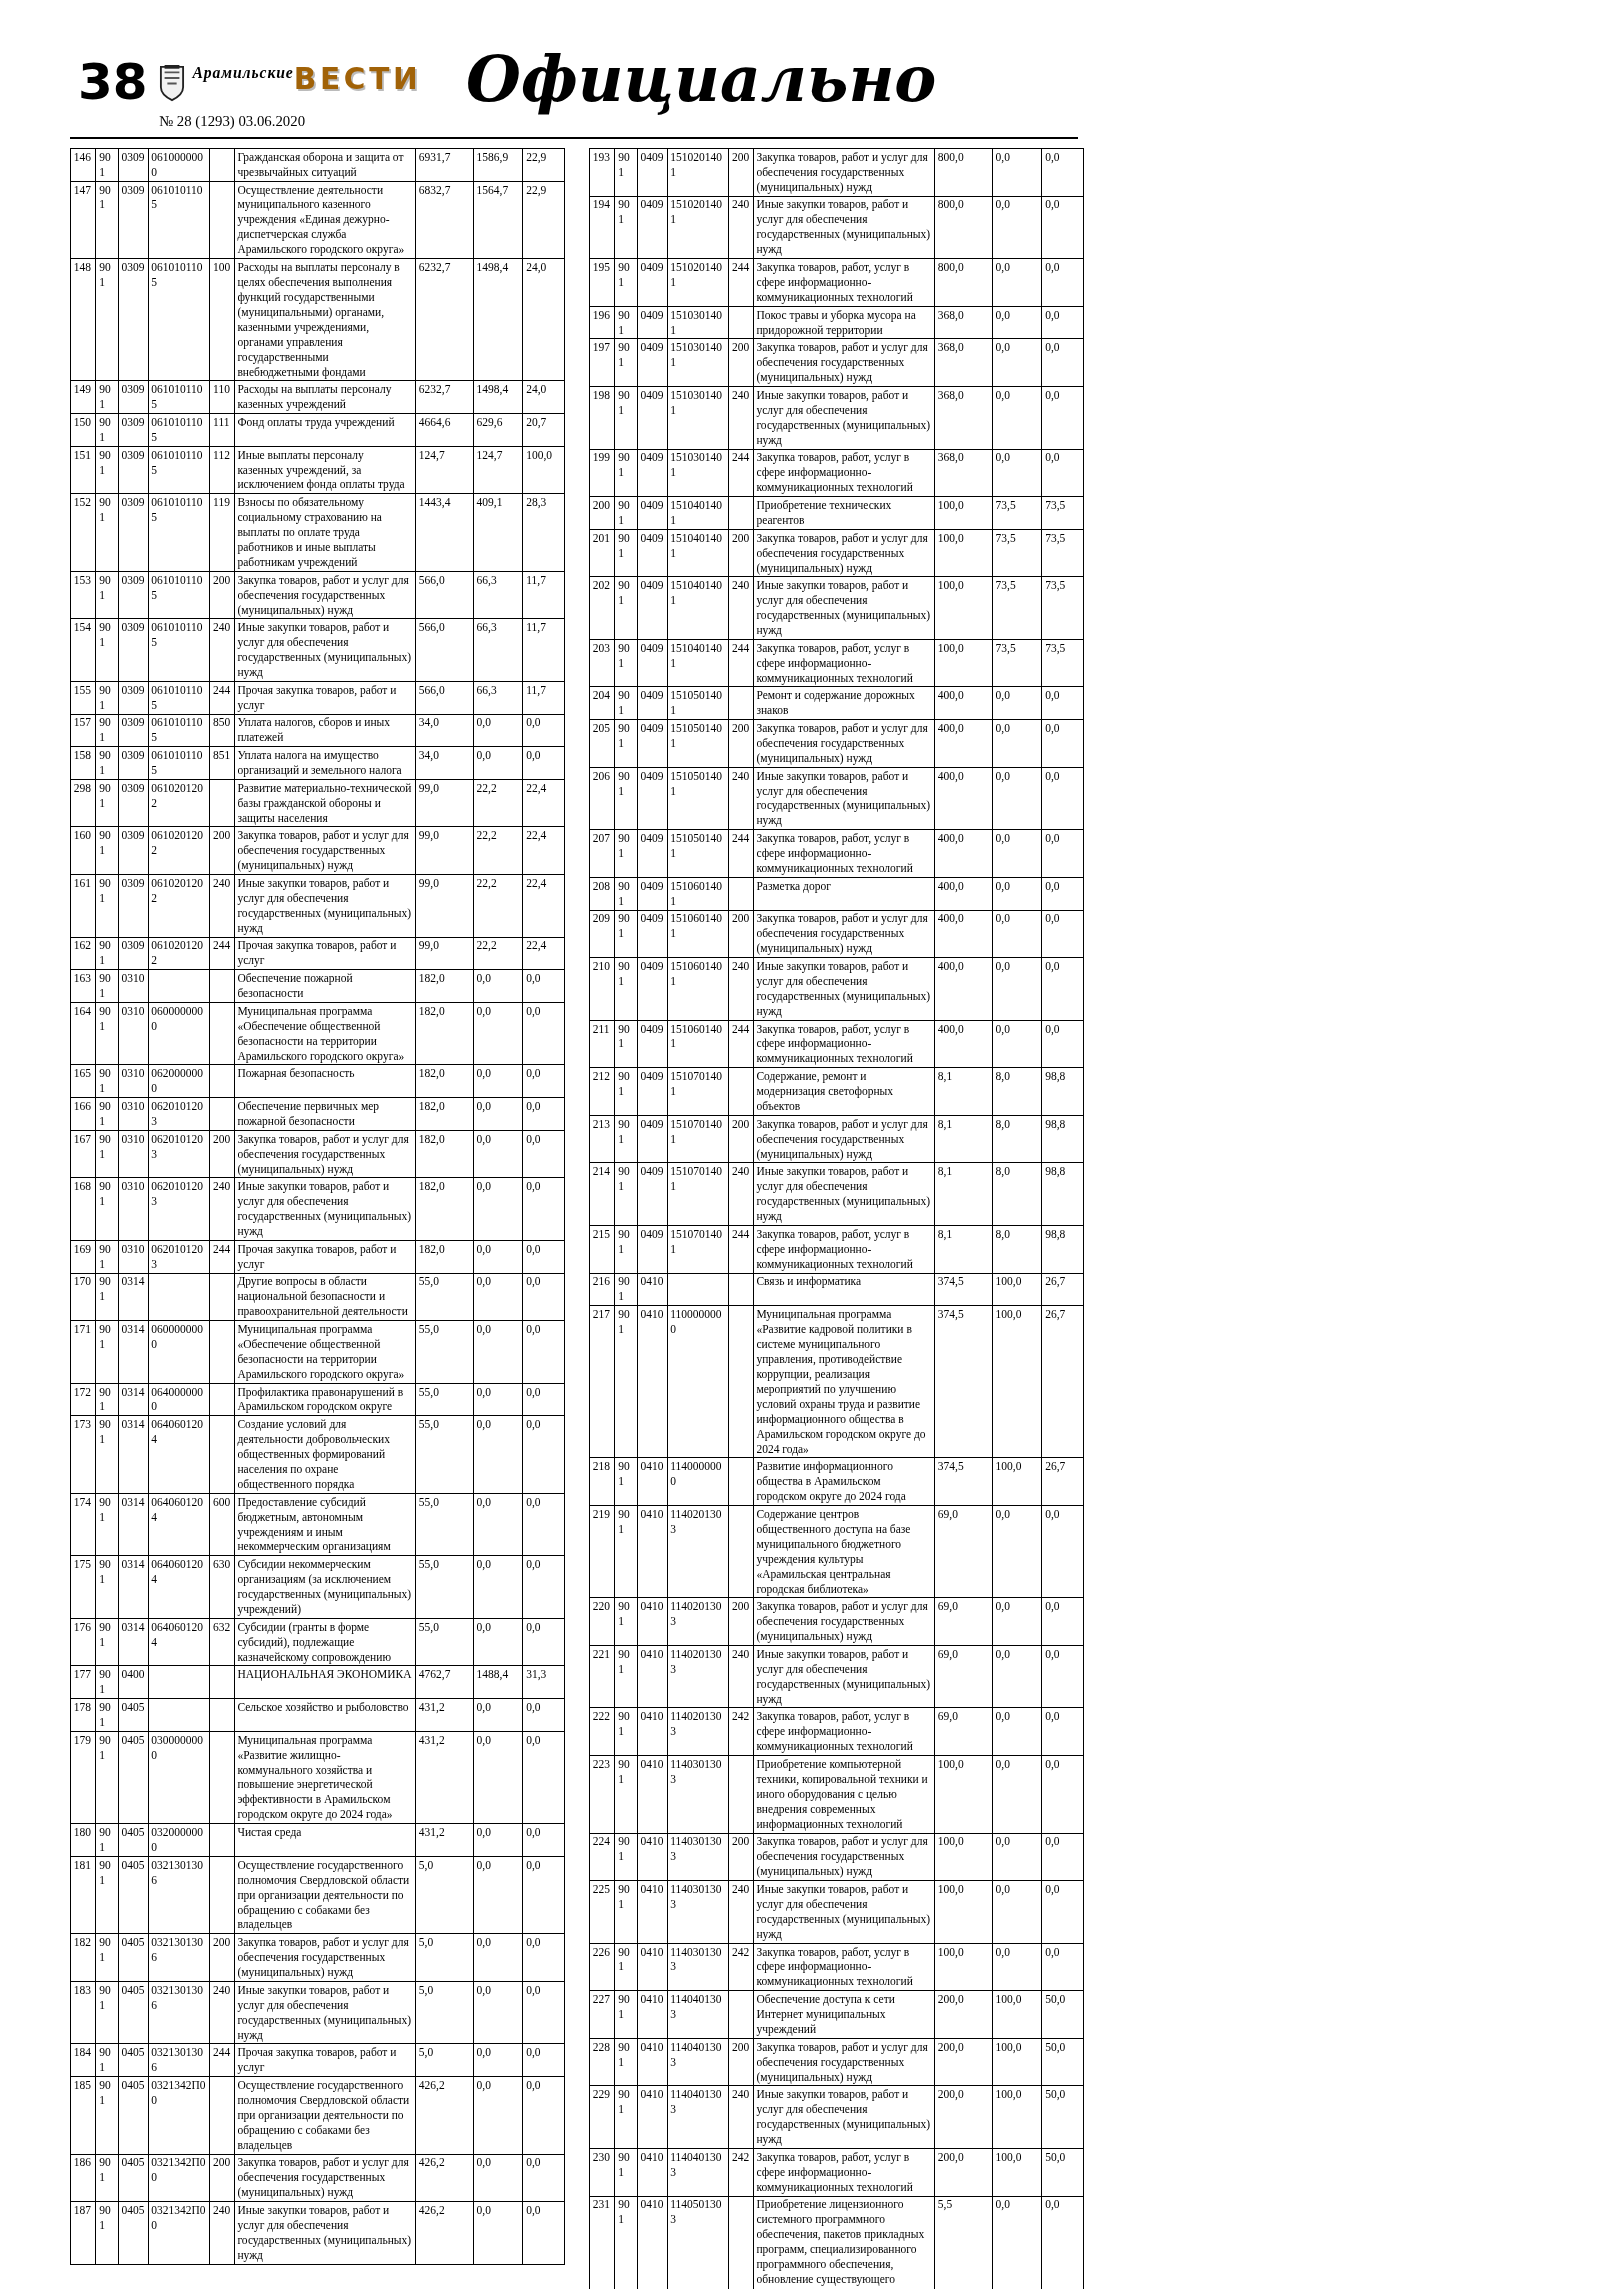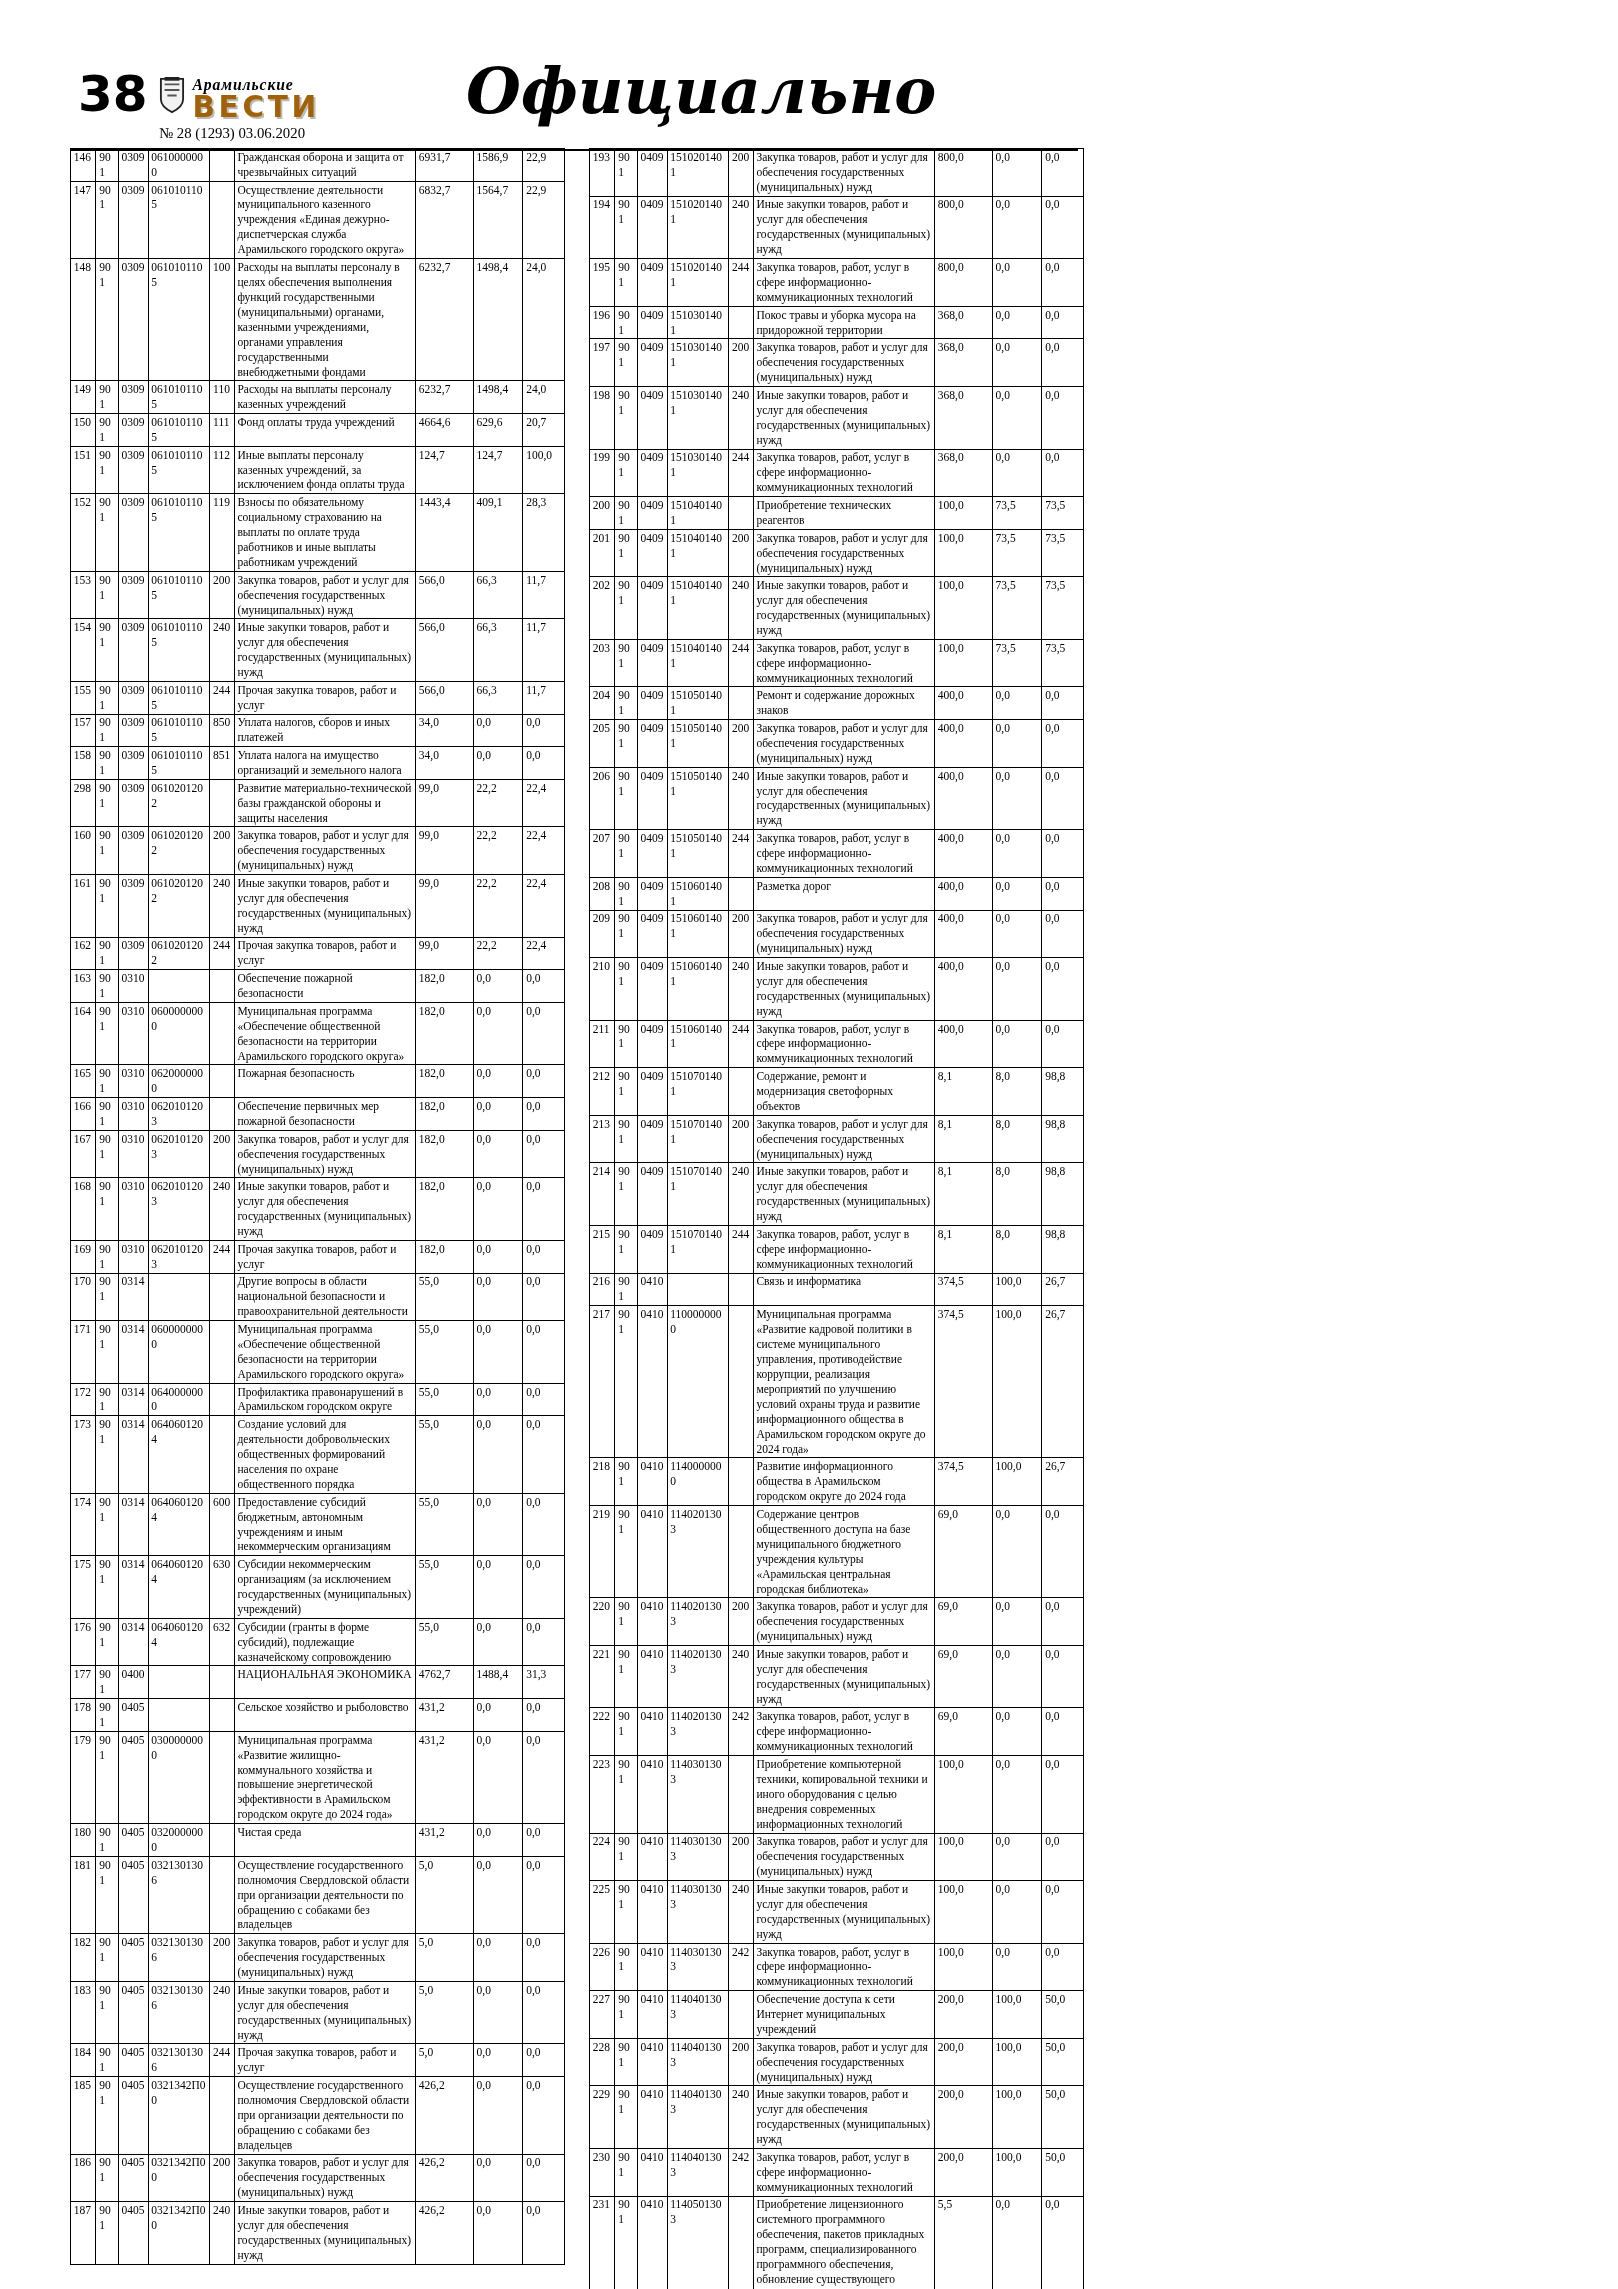--- a/index.html
+++ b/index.html
@@ -3,28 +3,28 @@
 <meta charset="utf-8">
 <style>
   html,body{margin:0;padding:0;}
   body{
     width:1619px;height:2290px;background:#ffffff;color:#000;
     font-family:"Liberation Serif", serif;
     position:relative;overflow:hidden;
   }
   .page{position:absolute;inset:0;}
   
-  .header{position:absolute;left:0;top:12px;width:1541px;height:140px;}
+  .header{position:absolute;left:0;top:0;width:1541px;height:140px;text-align:right;}
   .page-number{
     position:absolute;left:78px;top:57px;
     font-family:"DejaVu Sans", sans-serif;font-weight:bold;font-size:50px;line-height:1;
   }
   .masthead{position:absolute;left:159px;top:65px;display:flex;align-items:flex-start;gap:7.4px;}
   .crest{width:26px;height:37px;display:block;}
-  .masthead-text{display:flex;flex-direction:column;}
+  .masthead-text{display:flex;flex-direction:row;}
   .masthead-top{
     font-family:"Liberation Serif", serif;font-style:italic;font-weight:bold;
     font-size:15.7px;line-height:1.05;letter-spacing:0.9px;
   }
   .masthead-main{
     font-family:"DejaVu Sans", sans-serif;font-weight:bold;font-size:29.5px;line-height:1;
     letter-spacing:3.7px;color:#a16207;text-shadow:1.8px 1.8px 0 #bbb;
   }
   .issue-line{
     position:absolute;left:159px;top:113px;

